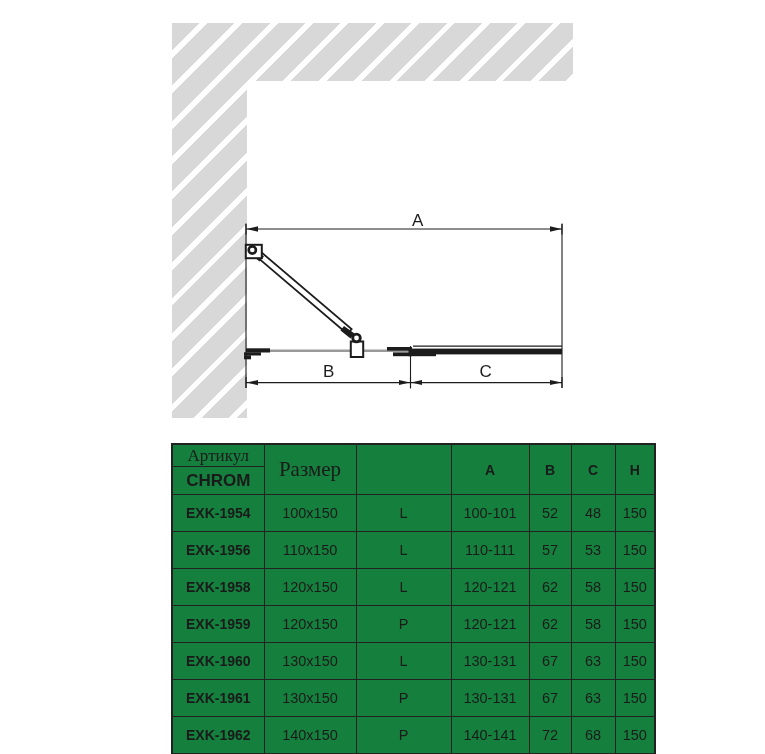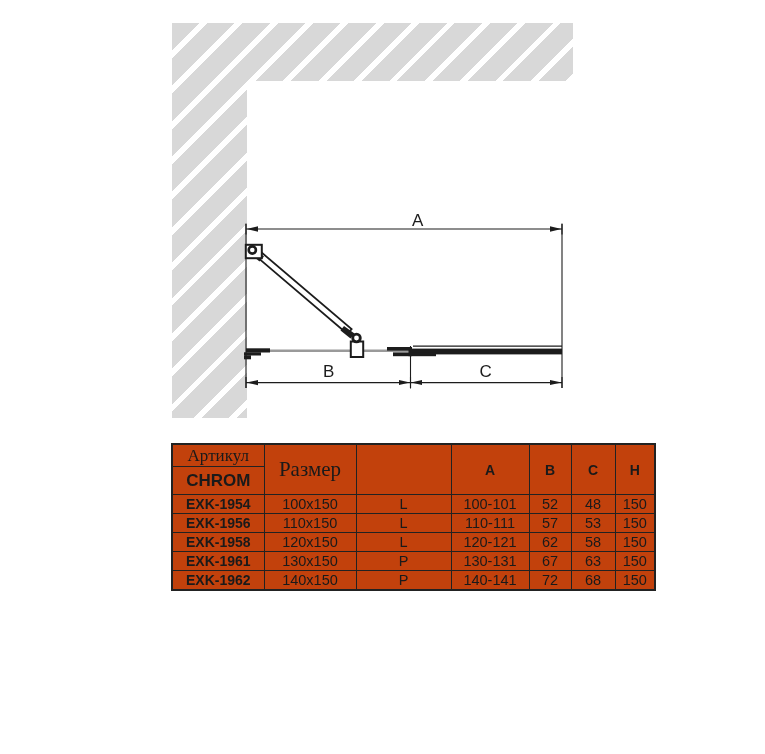--- a/index.html
+++ b/index.html
@@ -31,32 +31,32 @@
   .lbl-b { left: 309px; top: 362px; }
   .lbl-c { left: 466px; top: 362px; }
 
   
   .spec-table-wrap { position: absolute; left: 171px; top: 443px; }
   table.spec {
     border-collapse: collapse;
     table-layout: fixed;
     width: 483px;
     border: 2.5px solid #222222;
-    background: #c2410c;
+    background: #15803d;
   }
   table.spec td, table.spec th {
     border: 1.6px solid #222222;
     padding: 0;
     text-align: center;
     vertical-align: middle;
     color: #1a1a1a;
     overflow: hidden;
   }
   thead tr { height: 49px; }
-  tbody tr { height: 19px; }
+  tbody tr { height: 37px; }
   .hd-article-stack { display: flex; flex-direction: column; height: 49px; }
   .hd-article-top {
     flex: 0 0 20px;
     font-family: "Liberation Serif", serif;
     font-size: 17px; font-weight: 400;
     line-height: 21px;
     border-bottom: 1.6px solid #222222;
   }
   .hd-article-bottom {
     flex: 1 1 auto;
@@ -197,20 +197,38 @@
           <tr>
             <td class="article">EXK-1958</td>
             <td>120x150</td>
             <td>L</td>
             <td>120-121</td>
             <td>62</td>
             <td>58</td>
             <td>150</td>
           </tr>
           <tr>
+            <td class="article">EXK-1959</td>
+            <td>120x150</td>
+            <td>P</td>
+            <td>120-121</td>
+            <td>62</td>
+            <td>58</td>
+            <td>150</td>
+          </tr>
+          <tr>
+            <td class="article">EXK-1960</td>
+            <td>130x150</td>
+            <td>L</td>
+            <td>130-131</td>
+            <td>67</td>
+            <td>63</td>
+            <td>150</td>
+          </tr>
+          <tr>
             <td class="article">EXK-1961</td>
             <td>130x150</td>
             <td>P</td>
             <td>130-131</td>
             <td>67</td>
             <td>63</td>
             <td>150</td>
           </tr>
           <tr>
             <td class="article">EXK-1962</td>

